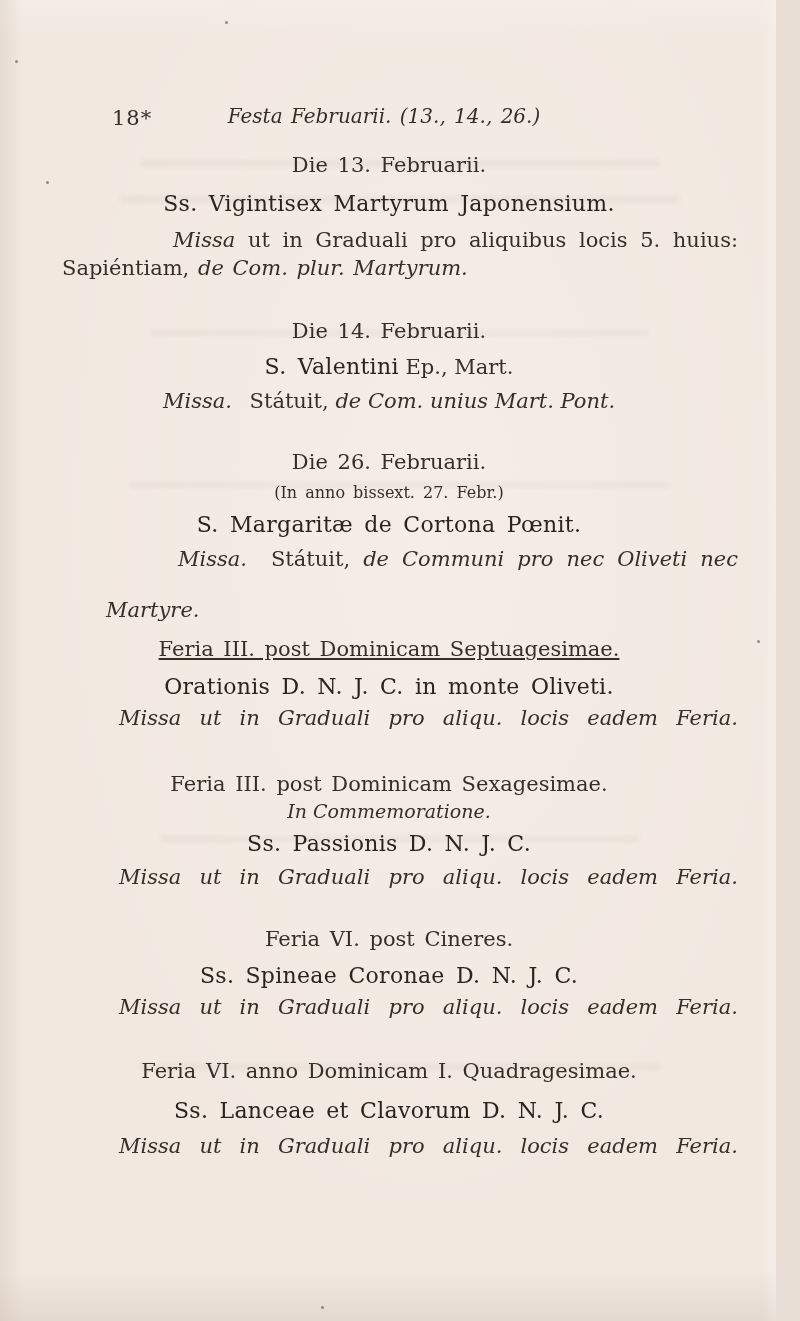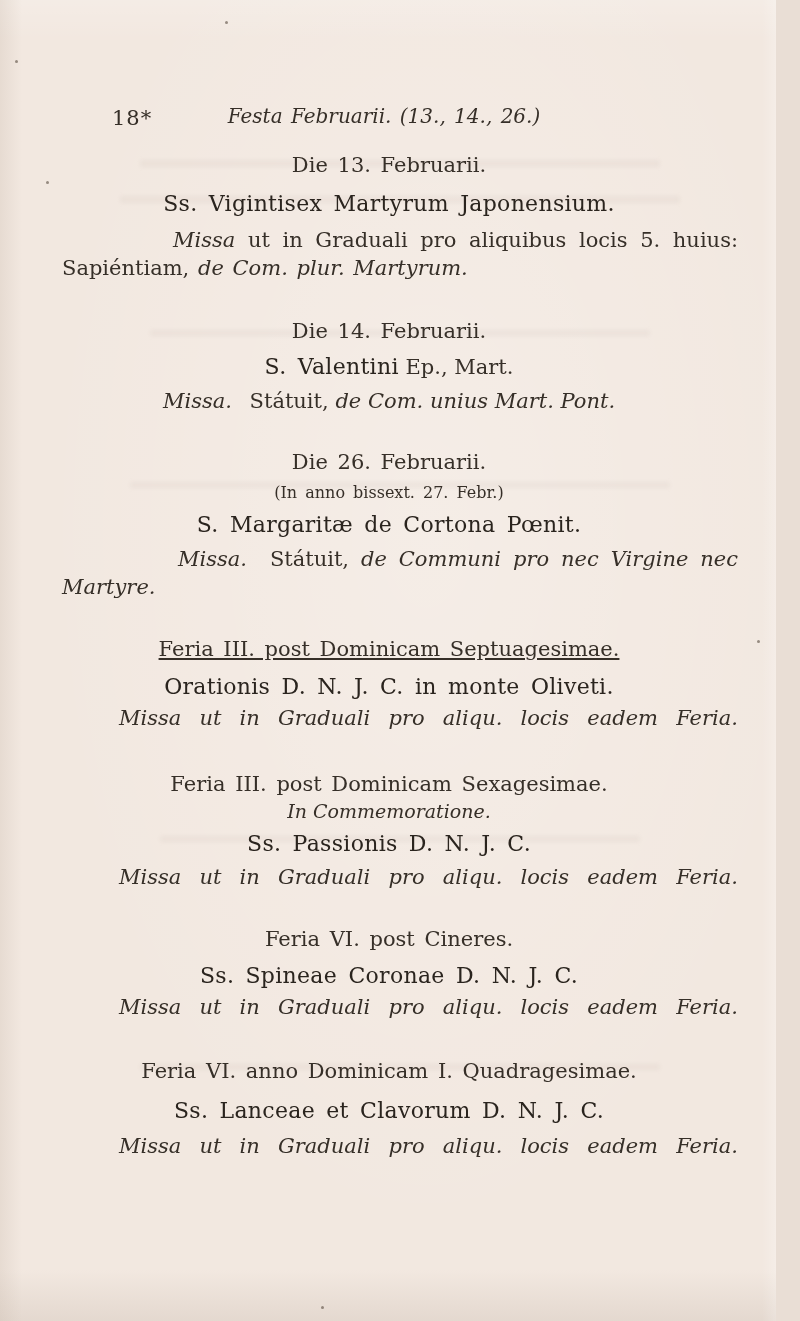--- a/index.html
+++ b/index.html
@@ -92,22 +92,22 @@
     <div>
       <div class="line center heading" style="top:317px;">Die 14. Februarii.</div>
       <div class="line center" style="top:353px;"><span class="bold-title">S. Valentini</span> <span>Ep., Mart.</span></div>
       <div class="line center" style="top:387px;"><span class="it gap">Missa.</span> <span>Státuit,</span> <span class="it">de Com. unius Mart. Pont.</span></div>
     </div>
 
     <div>
       <div class="line center heading" style="top:448px;">Die 26. Februarii.</div>
       <div class="line center note-line" style="top:479px;">(In anno bissext. 27. Febr.)</div>
       <div class="line center bold-title" style="top:511px;">S. Margaritæ de Cortona Pœnit.</div>
-      <div class="line para ind75" style="top:545px;"><span class="it gap">Missa.</span> <span>Státuit,</span> <span class="it">de Communi pro nec Virgine nec</span></div>
-      <div class="line para para-left" style="top:573px;"><span class="it">Martyre.</span></div>
+      <div class="line para ind75" style="top:545px;"><span class="it gap">Missa.</span> <span>Státuit,</span> <span class="it">de Communi pro nec Oliveti nec</span></div>
+      <div class="line para para-left" style="top:596px;margin-left:44px;"><span class="it">Martyre.</span></div>
     </div>
 
     <div>
       <div class="line center heading" style="top:635px;text-decoration:underline;">Feria III. post Dominicam Septuagesimae.</div>
       <div class="line center bold-title" style="top:673px;">Orationis D. N. J. C. in monte Oliveti.</div>
       <div class="line para ind16 it" style="top:704px;">Missa ut in Graduali pro aliqu. locis eadem Feria.</div>
     </div>
 
     <div>
       <div class="line center heading" style="top:770px;text-align:center;">Feria III. post Dominicam Sexagesimae.</div>

